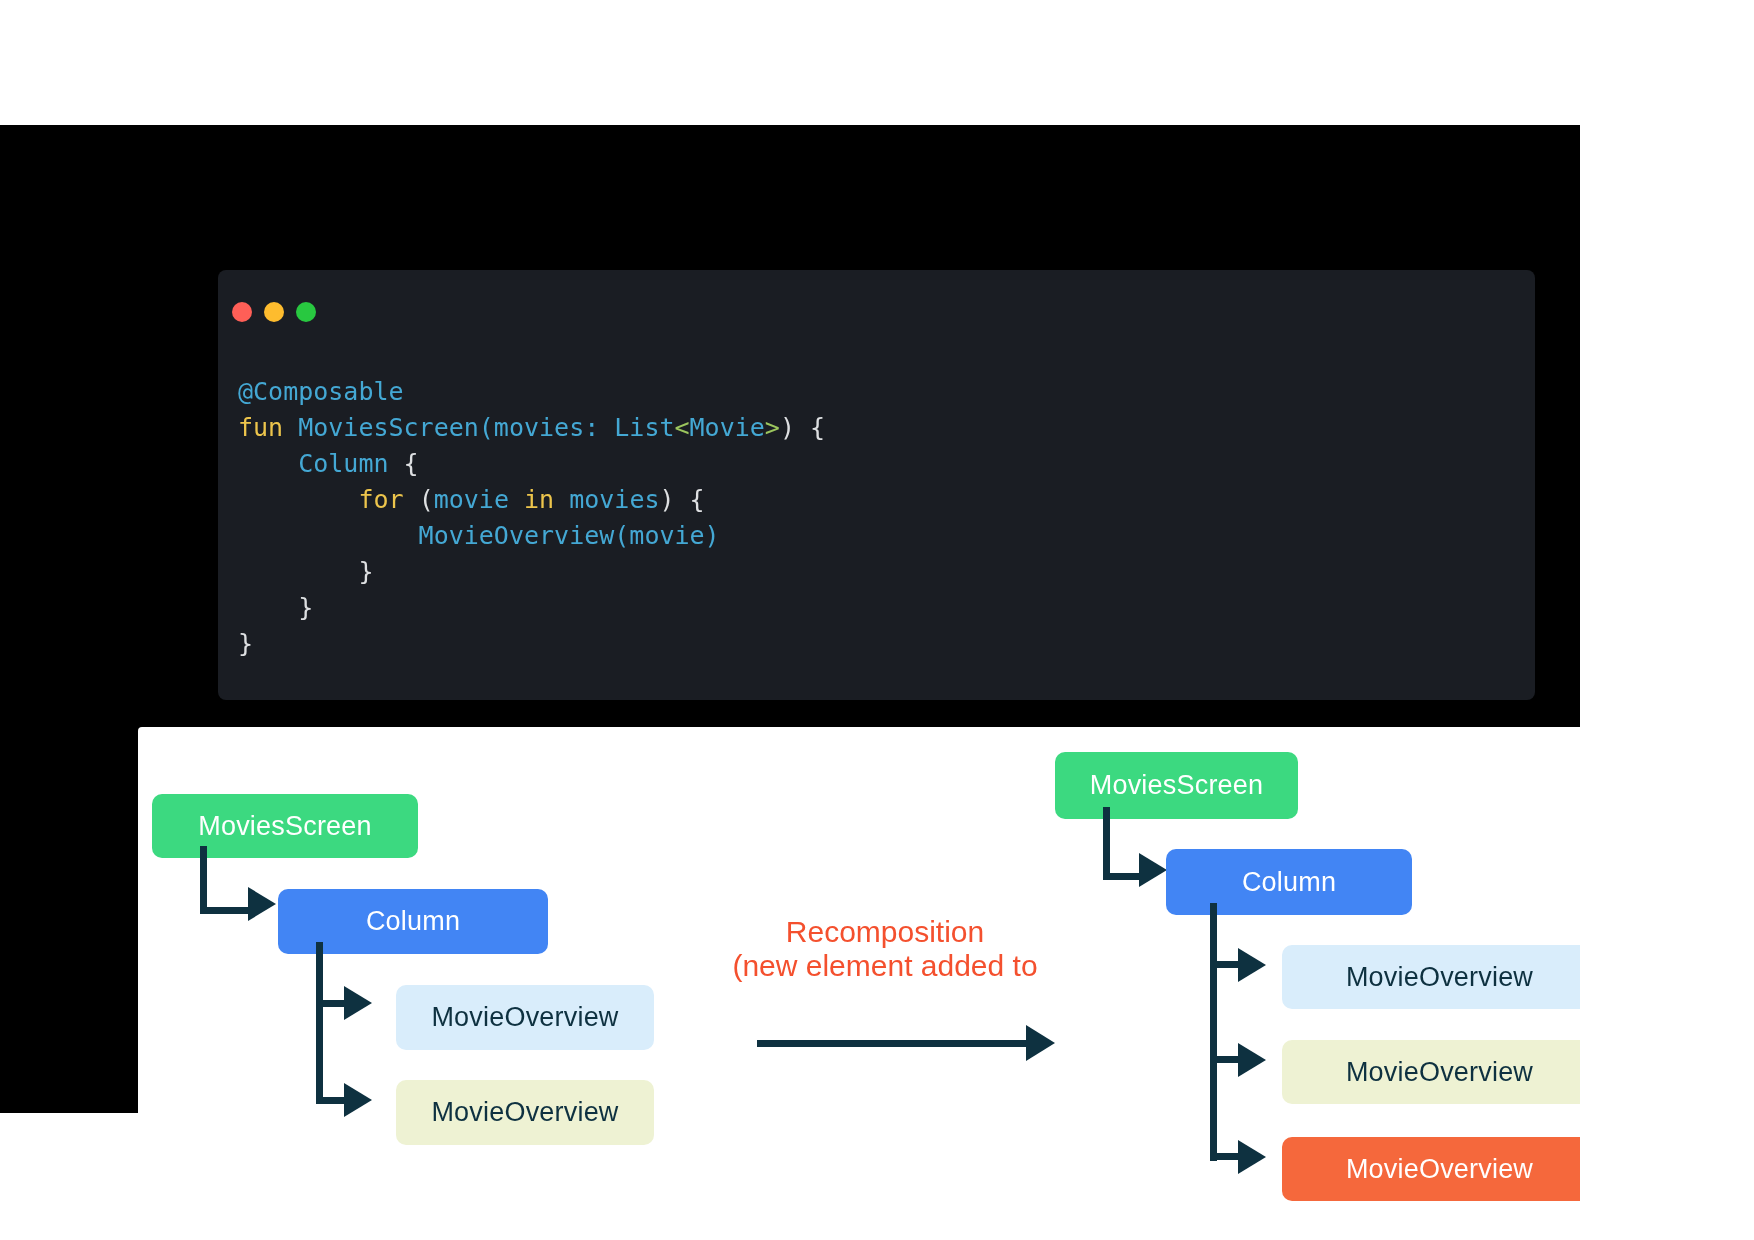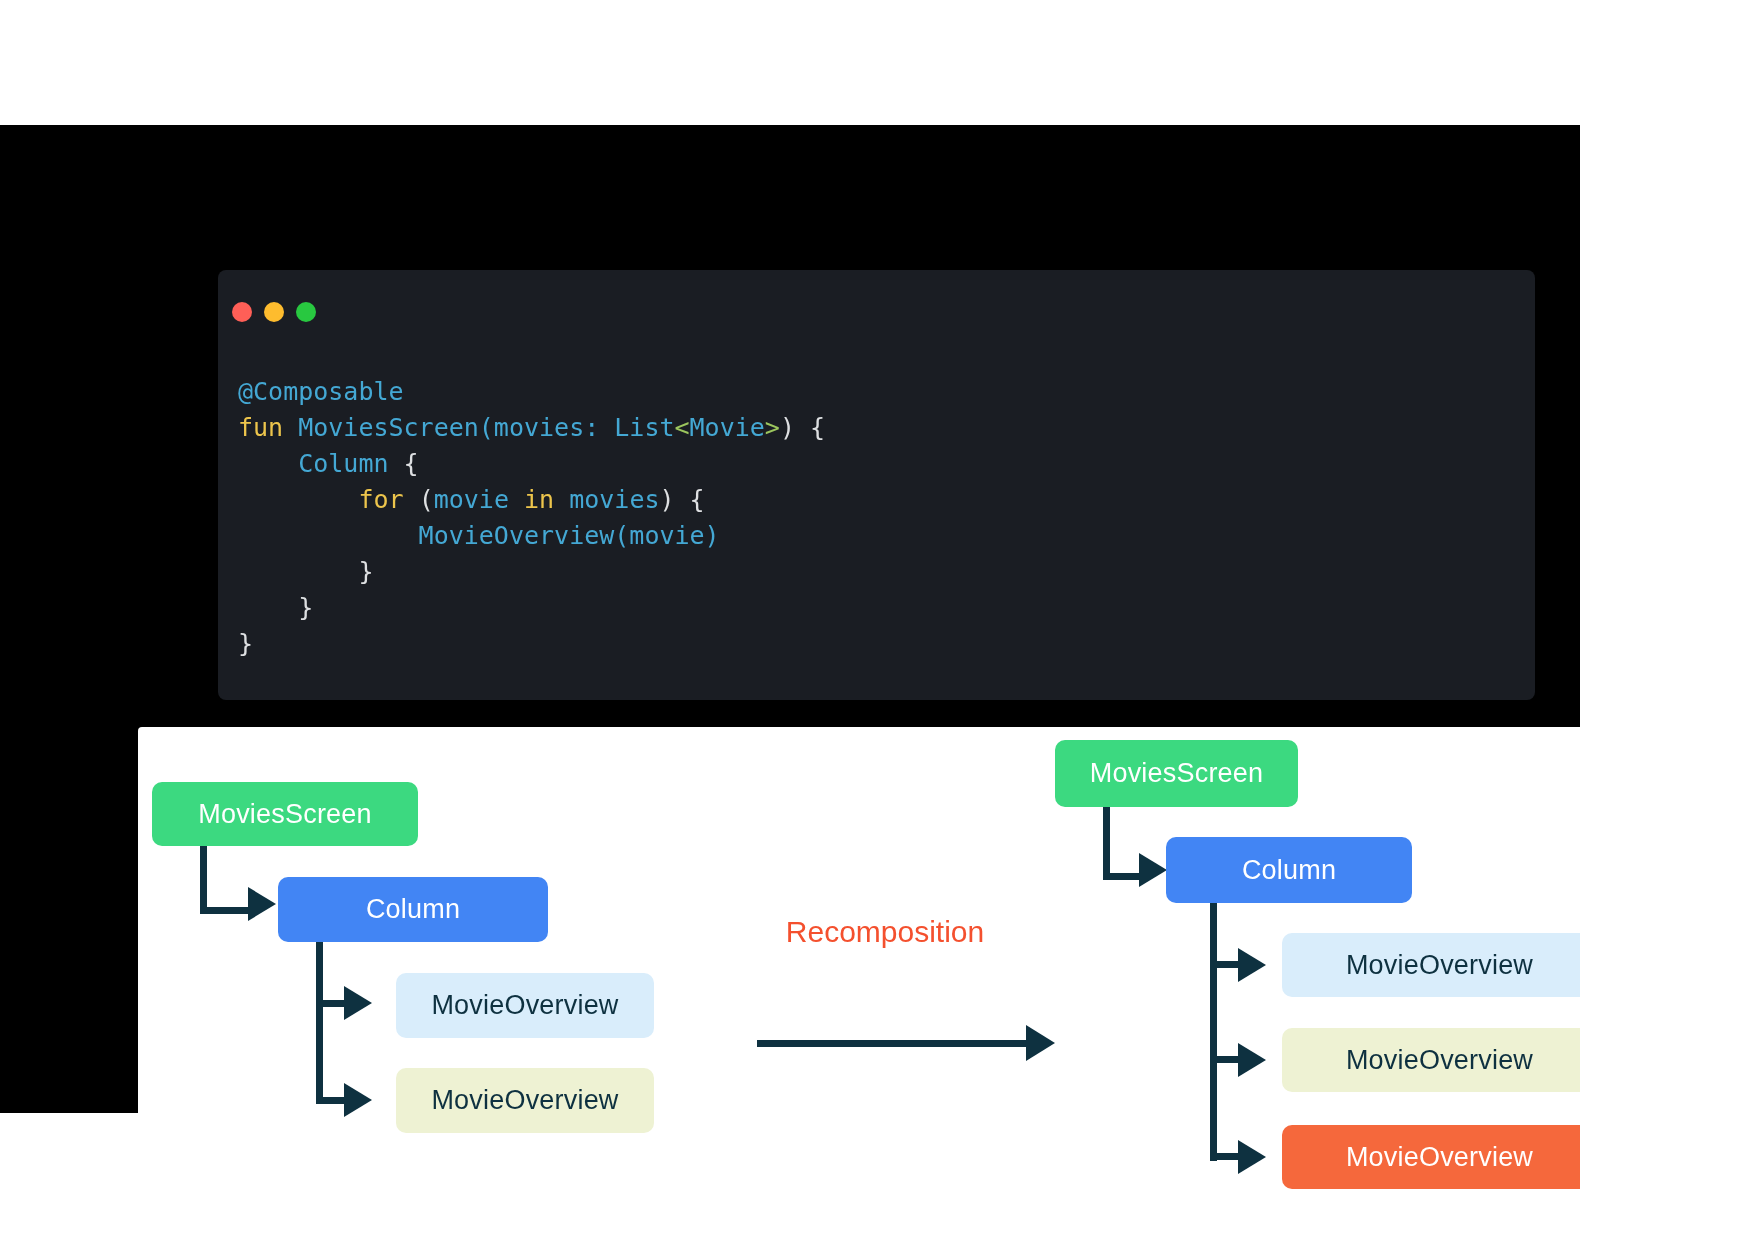--- a/index.html
+++ b/index.html
@@ -24,21 +24,21 @@
   .light.green{background:var(--light-green);}
   .code{position:absolute;left:20px;top:104px;margin:0;font-family:"DejaVu Sans Mono",monospace;font-size:25px;line-height:36px;white-space:pre;}
   .code-line{height:36px;}
   .tok-blue{color:var(--code-blue);}
   .tok-yellow{color:var(--code-yellow);margin-top:36px;}
   .tok-green{color:var(--code-green);}
   .tok-plain{color:var(--code-plain);}
 
   
   .diagram-panel{position:absolute;left:138px;top:602px;width:1475px;height:482px;background:var(--panel-bg);border-radius:4px;}
-  .node{position:absolute;display:flex;align-items:center;justify-content:center;font-size:27px;border-radius:10px;letter-spacing:.2px;}
+  .node{position:absolute;display:flex;align-items:center;justify-content:center;font-size:27px;border-radius:10px;letter-spacing:.2px;margin-top:12px;}
   .n-green{background:var(--node-green);color:#fff;}
   .n-blue{background:var(--node-blue);color:#fff;}
   .n-lightblue{background:var(--node-lightblue);color:var(--navy);}
   .n-lime{background:var(--node-lime);color:var(--navy);}
   .n-orange{background:var(--node-orange);color:#fff;}
 
   .lt-n1{left:14px;top:55px;width:266px;height:64px;}
   .lt-n2{left:140px;top:150px;width:270px;height:65px;}
   .lt-n3{left:258px;top:246px;width:258px;height:65px;}
   .lt-n4{left:258px;top:341px;width:258px;height:65px;}
@@ -109,20 +109,21 @@
         <span>MovieOverview</span>
       </div>
       <div class="edge hline lt-branch2"></div>
       <div class="arrowhead lt-branch2-head"></div>
       <div class="node n-lime lt-n4">
         <span>MovieOverview</span>
       </div>
 
       <div class="recomp-text">
         <div>Recomposition</div>
+        <div>(new element added to</div>
       </div>
       <div class="edge hline recomp-shaft"></div>
       <div class="arrowhead recomp-head"></div>
 
       <div class="node n-green rt-n1">
         <span>MoviesScreen</span>
       </div>
       <div class="edge elbow rt-elbow"></div>
       <div class="arrowhead rt-elbow-head"></div>
       <div class="node n-blue rt-n2">

